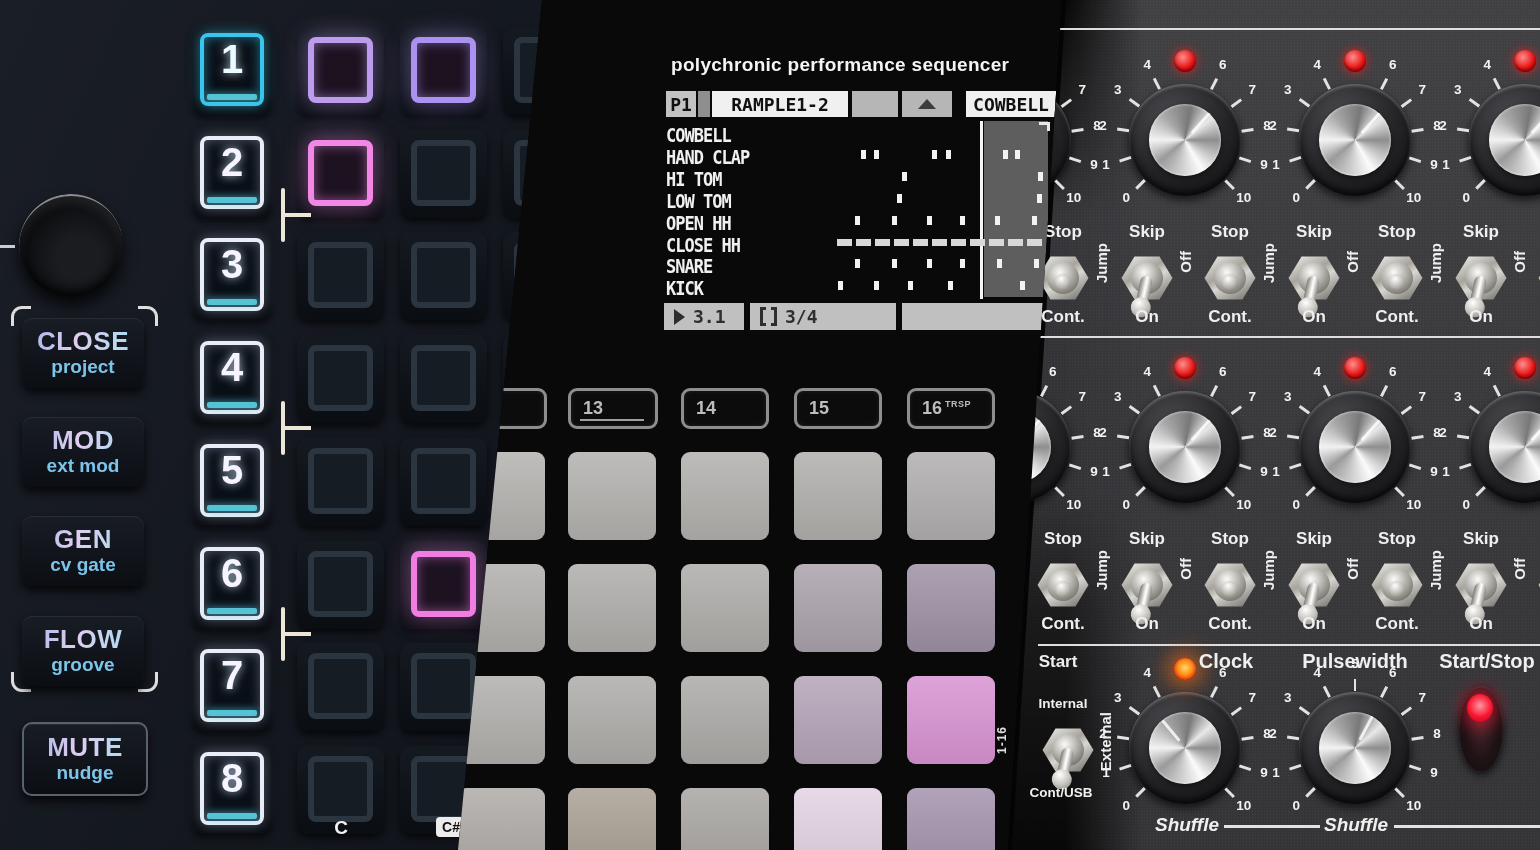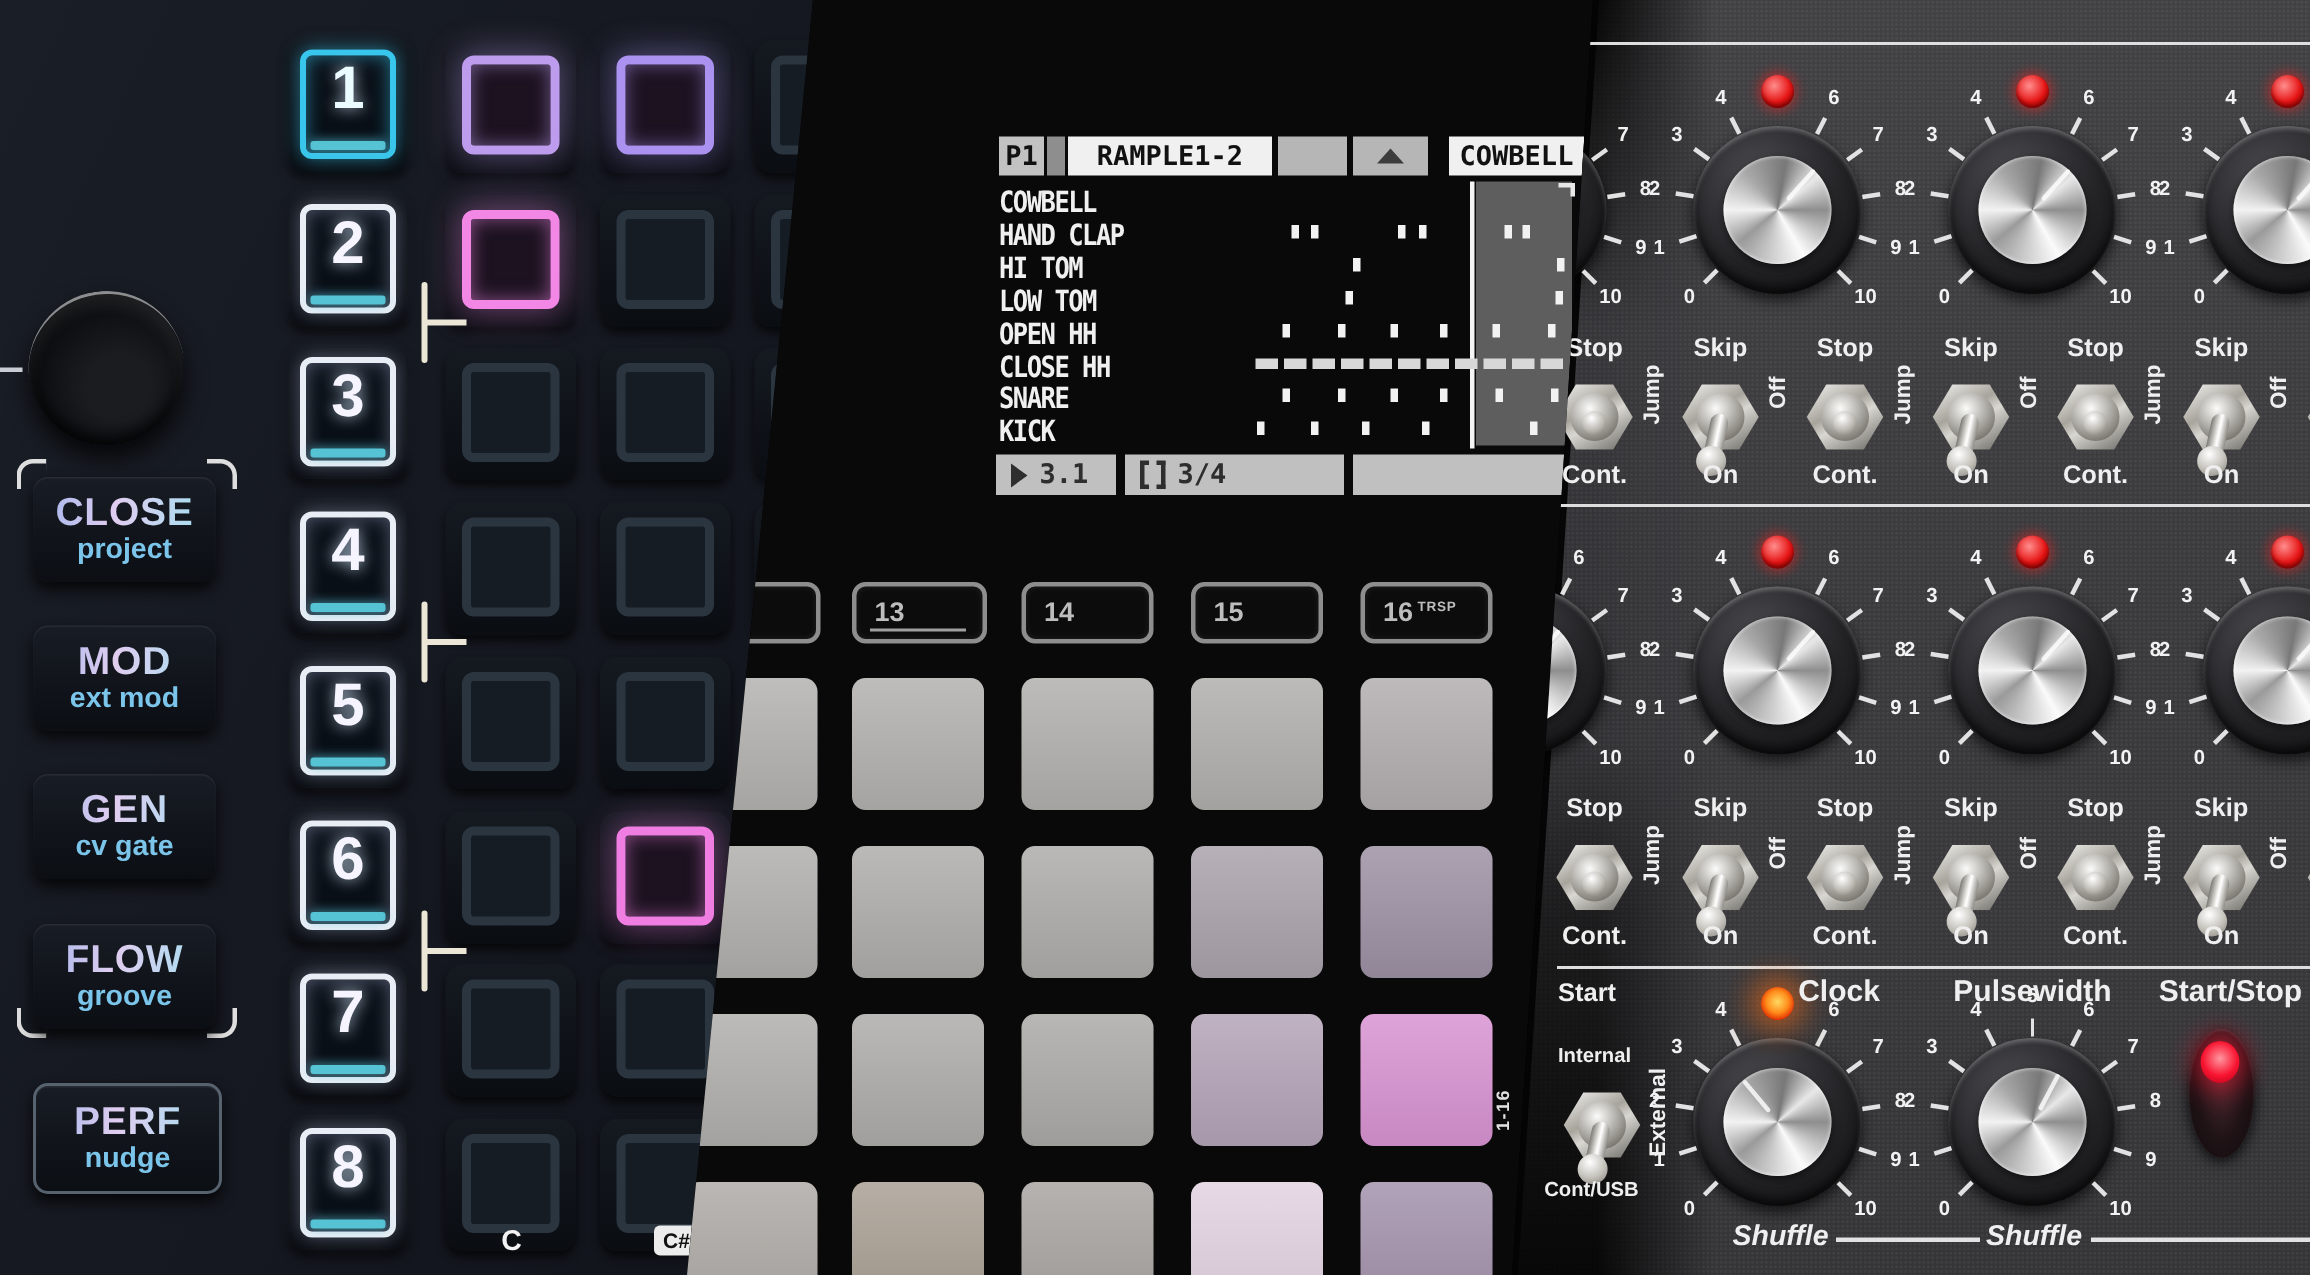--- a/index.html
+++ b/index.html
@@ -264,29 +264,30 @@
         </div>
         <div class="modebtn" style="left: 22px; top: 516px; width: 122px; height: 70px; position: absolute;">
           <div class="mode-big">GEN</div>
           <div class="mode-sub">cv gate</div>
         </div>
         <div class="modebtn" style="left: 22px; top: 616px; width: 122px; height: 70px; position: absolute;">
           <div class="mode-big">FLOW</div>
           <div class="mode-sub">groove</div>
         </div>
         <div class="modebtn outlined" style="left: 22px; top: 722px; width: 122px; height: 70px; position: absolute;">
-          <div class="mode-big">PERF</div>
+          <div class="mode-big">MUTE</div>
           <div class="mode-sub">nudge</div>
         </div>
       </div>
     <div id="note-c">C</div>
     <div id="note-csharp">C#</div>
   </div>
 
   <div class="section" id="mid-sec">
+    <div id="mid-title">polychronic performance sequencer</div>
     <div id="lcd">
         <div class="lcd-cell" style="left: 666px; top: 91px; width: 30px; height: 26px; position: absolute; background: rgb(194, 194, 194);">P1</div>
         <div class="lcd-cell" style="left: 698px; top: 91px; width: 12px; height: 26px; position: absolute; background: rgb(142, 142, 142);"></div>
         <div class="lcd-cell" style="left: 712px; top: 91px; width: 136px; height: 26px; position: absolute; background: rgb(240, 240, 240);">RAMPLE1-2</div>
         <div class="lcd-cell" style="left: 852px; top: 91px; width: 46px; height: 26px; position: absolute; background: rgb(182, 182, 182);"></div>
         <div class="lcd-cell" style="left: 902px; top: 91px; width: 50px; height: 26px; position: absolute; background: rgb(182, 182, 182);">
           <div class="tri-up"></div>
         </div>
         <div class="lcd-cell" style="left: 966px; top: 91px; width: 90px; height: 26px; position: absolute; background: rgb(240, 240, 240);">COWBELL</div>
         <div class="lcd-track" style="left: 666px; top: 124px; position: absolute;">COWBELL</div>

